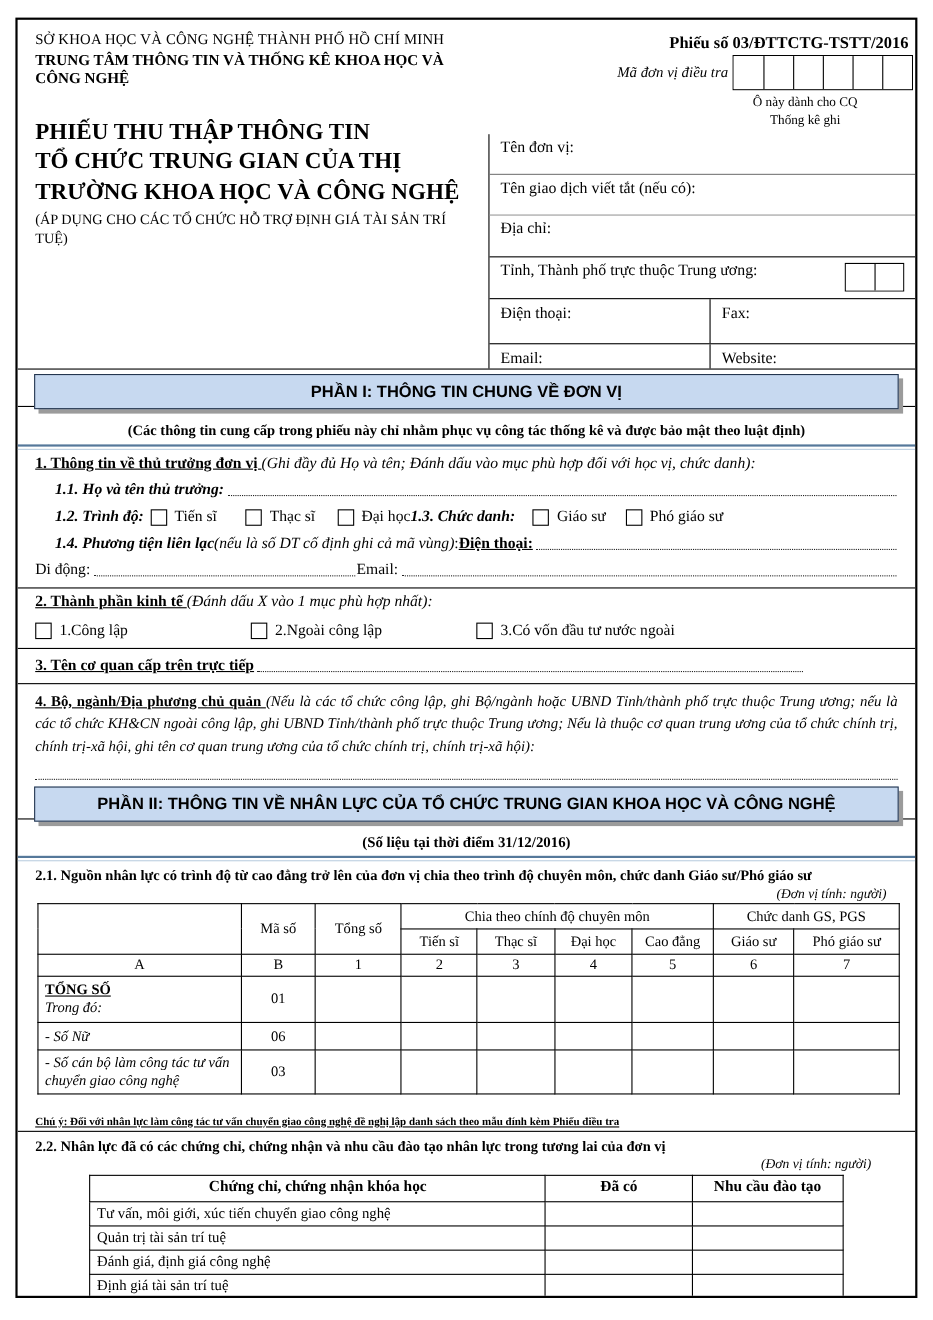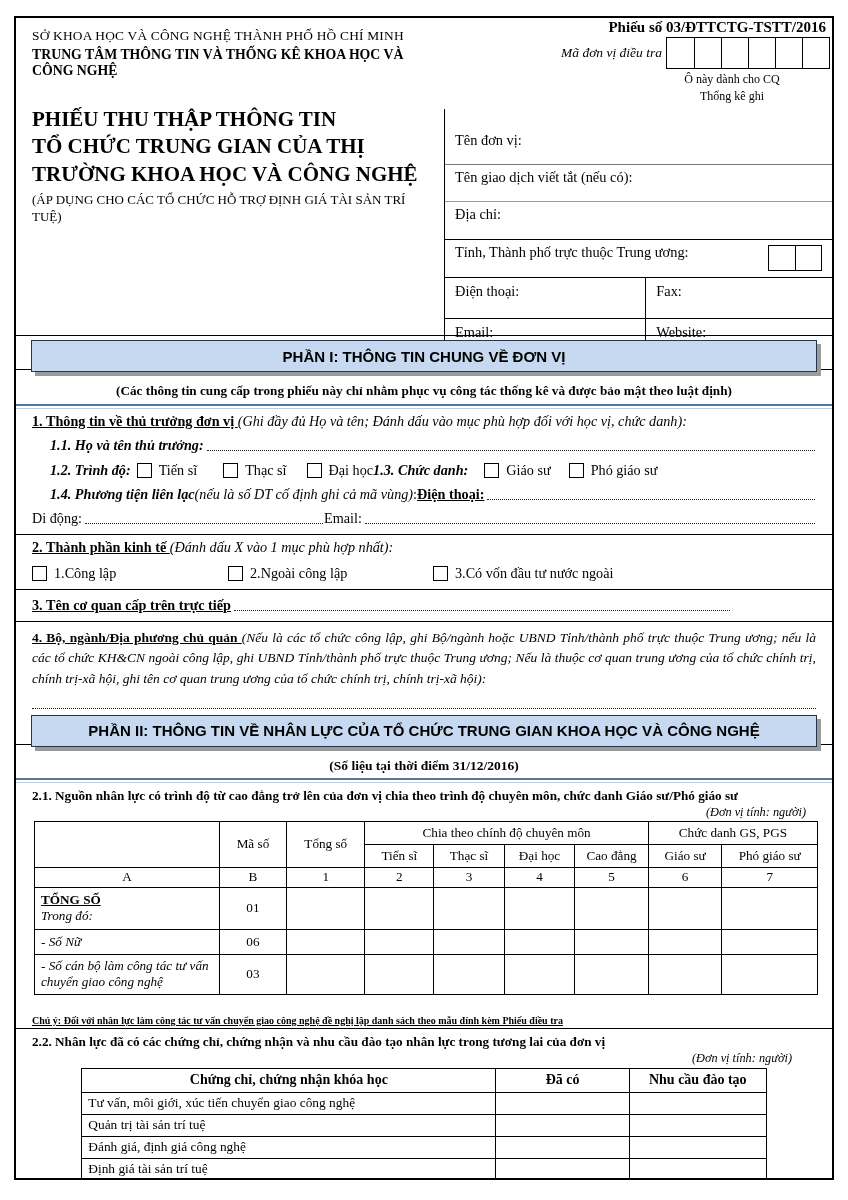--- a/index.html
+++ b/index.html
@@ -12,34 +12,34 @@
   
   .top { display: flex; height: 318px; }
   .top-left { width: 428px; padding: 10px 0 0 16px; }
   .org1 { font-size: 13.4px; letter-spacing: .2px; }
   .org2 { font-size: 13.8px; font-weight: bold; margin-top: 3px; }
   .form-title { margin-top: 27px; font-size: 21px; font-weight: bold; line-height: 1.3;
                 white-space: pre-line; }
   .form-subtitle { margin-top: 3px; font-size: 13px; line-height: 1.35; width: 400px; }
 
   .top-right { flex: 1; display: flex; flex-direction: column; }
-  .form-no { text-align: right; font-weight: bold; font-size: 15px; padding: 1px 6px 0 0; }
+  .form-no { text-align: right; font-weight: bold; font-size: 15px; padding: 14px 6px 0 0; }
   .code-row { display: flex; justify-content: flex-end; align-items: center; margin-top: 1px; }
   .code-label { font-style: italic; font-size: 13.5px; margin-right: 4px; }
   .code-boxes { display: flex; border: 1.5px solid #000; margin-right: 2px; }
   .code-cell { width: 27px; height: 30px; border-left: 1.2px solid #000; background: #fff; }
   .code-cell:first-child { border-left: none; }
   .cq-note { width: 168px; margin-left: auto; margin-right: 16px; text-align: center;
              font-size: 12px; line-height: 1.45; margin-top: 2px; }
 
   .fields { flex: 1; border-left: 1.5px solid #000; margin-top: 3px;
             display: flex; flex-direction: column; }
   .frow { border-bottom: 1.3px solid #000; padding: 4px 6px 0 10px; font-size: 14.4px;
           position: relative; }
-  .frow.r1 { height: 37px; border-bottom-color: #777; margin-top: 19px; }
+  .frow.r1 { height: 37px; border-bottom-color: #777; }
   .frow.r2 { height: 37px; border-bottom-color: #999; }
   .frow.r3 { height: 38px; }
   .frow.r4 { height: 38px; }
   .prov-boxes { position: absolute; right: 10px; top: 5px; display: flex; border: 1.3px solid #000; }
   .prov-cell { width: 26px; height: 24px; border-left: 1.2px solid #000; background: #fff; }
   .prov-cell:first-child { border-left: none; }
   .frow-split { display: flex; border-bottom: 1.3px solid #000; }
   .frow-split.s1 { height: 41px; }
   .frow-split.s2 { height: 38px; border-bottom: none; flex: 1; }
   .fcell { padding: 5px 0 0 10px; font-size: 14.4px; }

